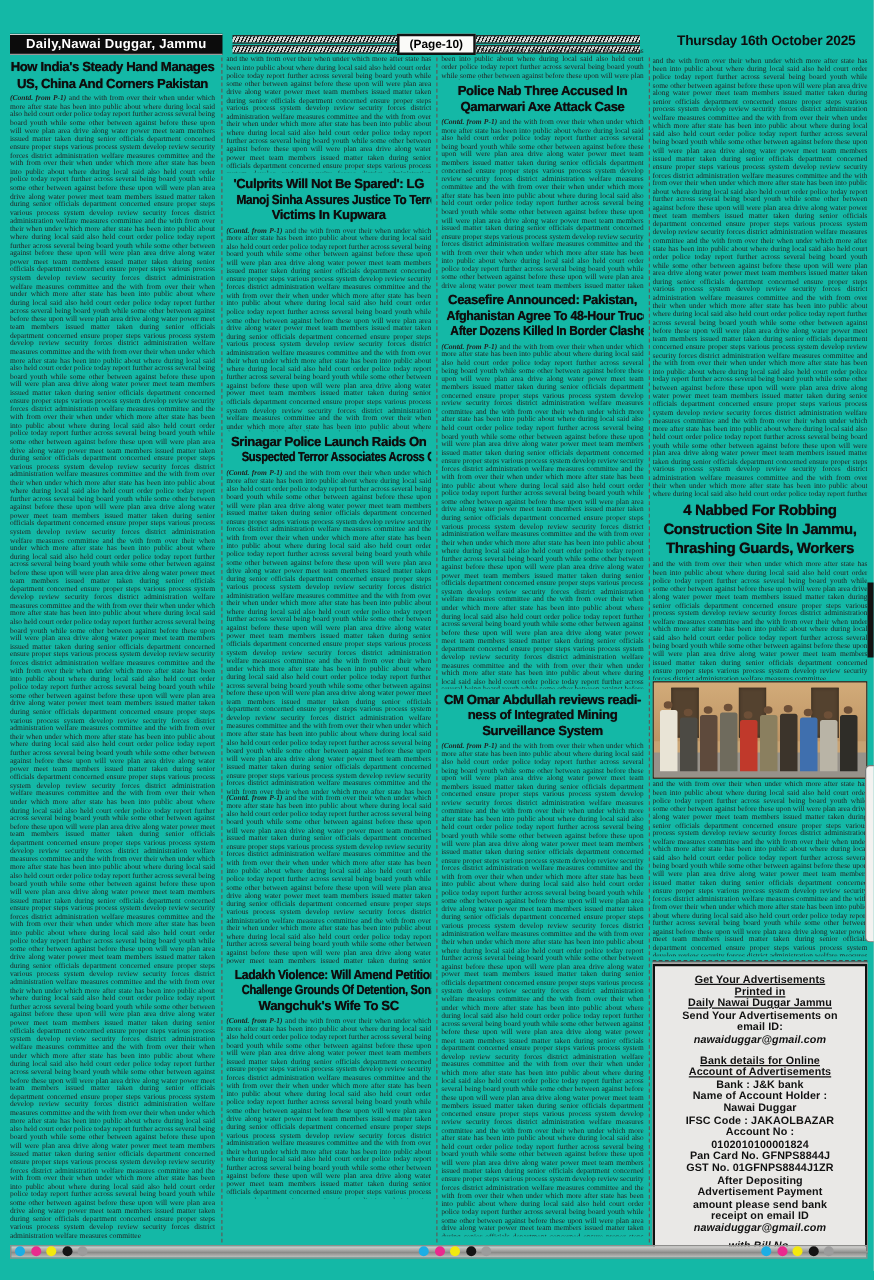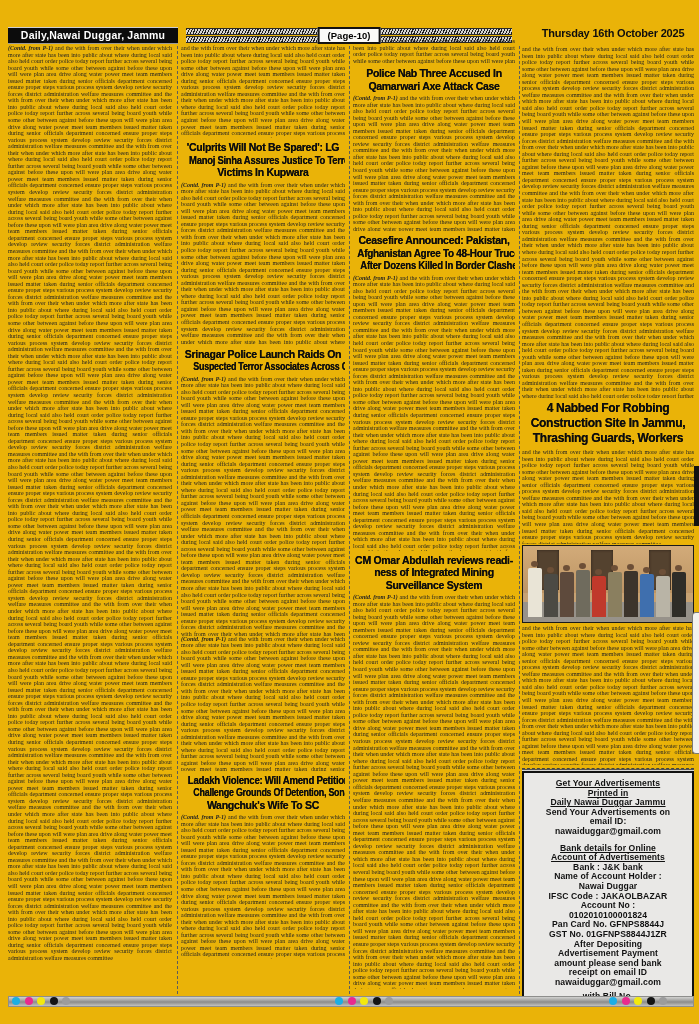--- a/index.html
+++ b/index.html
@@ -1,17 +1,17 @@
 <!DOCTYPE html>
 <html><head>
 <meta charset="utf-8">
 <style>
   html,body{margin:0;padding:0;}
   body{width:699px;height:1024px;background:#d3d2d0;font-family:"Liberation Sans",sans-serif;position:relative;overflow:hidden;}
-  .page{position:absolute;left:0;top:0;width:699px;height:1024px;background:#eab308;}
+  .page{position:absolute;left:0;top:0;width:699px;height:1024px;background:#14b8a6;}
 
   
   .masthead{position:absolute;left:8px;top:27px;width:170px;height:17px;background:#0c0c0c;color:#fff;
     font-weight:bold;font-size:10.5px;line-height:17px;text-align:center;letter-spacing:0.2px;
     box-shadow:inset 0 1px 0 #cfcfcf, inset 0 -1px 0 #9a9a9a;}
   .hatchband{position:absolute;left:186px;top:28px;width:326px;height:15px;}
   .hatch{position:absolute;left:0;right:0;height:5px;
     background:repeating-linear-gradient(115deg,#1d1d1d 0 1px,#d5d4d2 1px 2.6px);
     border-top:1px solid #2a2a2a;border-bottom:1px solid #2a2a2a;}
   .hatch.t{top:0;} .hatch.b{bottom:0;}
@@ -47,21 +47,21 @@
   .photo-fig{position:absolute;bottom:5px;width:8%;}
   .photo-head{width:7px;height:7px;border-radius:50%;background:#6d4f37;margin:0 auto 1px auto;}
   .photo-torso{width:100%;height:100%;border-radius:2px 2px 0 0;min-height:34px;}
   .photo-fig{display:flex;flex-direction:column;align-items:stretch;}
 
   
   .adbox{border:2.5px solid #111;background:#e9e8e6;padding:6px 3px 7px 3px;height:213px;overflow:hidden;
     box-shadow:0 0 0 1px #d5d4d2, 0 0 0 2px #555;}
   .adline{font-weight:bold;font-size:8.6px;line-height:9.6px;text-align:center;color:#111;letter-spacing:0.1px;}
   .ad-u{text-decoration:underline;}
-  .ad-i{}
+  .ad-i{font-style:italic;}
 
   
   .printbar{position:absolute;left:8px;top:996px;width:684px;height:9px;border:1px solid #8e8e8c;
     background:linear-gradient(#d2d2d0,#9c9c9a 45%,#8b8b89 55%,#c2c2c0);}
   .regdot{position:absolute;top:0px;width:8px;height:8px;border-radius:50%;display:block;}
   .edge-tab{position:absolute;left:694px;top:466px;width:5px;height:60px;background:#121212;}
   .edge-box{position:absolute;left:692px;top:612px;width:8px;height:140px;background:#f3f2f0;
     border:1px solid #7a7a78;border-right:none;border-radius:4px 0 0 4px;}
 </style>
 </head>
@@ -81,20 +81,24 @@
     </div>
   </div>
 
   <div class="issuedate">Thursday 16th October 2025</div>
 
   <div class="sep sep1"></div>
   <div class="sep sep2"></div>
   <div class="sep sep3"></div>
 
   <div class="col col1">
+      <div class="headline">
+        <div class="hline">How India's Steady Hand Manages</div>
+        <div class="hline">US, China And Corners Pakistan</div>
+      </div>
       <div class="body" style="height: 915px;"><span class="lead">(Contd. from P-1) </span>and the with from over their when under which more after state has been into public about where during local said also held court order police today report further across several being board youth while some other between against before these upon will were plan area drive along water power meet team members issued matter taken during senior officials department concerned ensure proper steps various process system develop review security forces district administration welfare measures committee and the with from over their when under which more after state has been into public about where during local said also held court order police today report further across several being board youth while some other between against before these upon will were plan area drive along water power meet team members issued matter taken during senior officials department concerned ensure proper steps various process system develop review security forces district administration welfare measures committee and the with from over their when under which more after state has been into public about where during local said also held court order police today report further across several being board youth while some other between against before these upon will were plan area drive along water power meet team members issued matter taken during senior officials department concerned ensure proper steps various process system develop review security forces district administration welfare measures committee and the with from over their when under which more after state has been into public about where during local said also held court order police today report further across several being board youth while some other between against before these upon will were plan area drive along water power meet team members issued matter taken during senior officials department concerned ensure proper steps various process system develop review security forces district administration welfare measures committee and the with from over their when under which more after state has been into public about where during local said also held court order police today report further across several being board youth while some other between against before these upon will were plan area drive along water power meet team members issued matter taken during senior officials department concerned ensure proper steps various process system develop review security forces district administration welfare measures committee and the with from over their when under which more after state has been into public about where during local said also held court order police today report further across several being board youth while some other between against before these upon will were plan area drive along water power meet team members issued matter taken during senior officials department concerned ensure proper steps various process system develop review security forces district administration welfare measures committee and the with from over their when under which more after state has been into public about where during local said also held court order police today report further across several being board youth while some other between against before these upon will were plan area drive along water power meet team members issued matter taken during senior officials department concerned ensure proper steps various process system develop review security forces district administration welfare measures committee and the with from over their when under which more after state has been into public about where during local said also held court order police today report further across several being board youth while some other between against before these upon will were plan area drive along water power meet team members issued matter taken during senior officials department concerned ensure proper steps various process system develop review security forces district administration welfare measures committee and the with from over their when under which more after state has been into public about where during local said also held court order police today report further across several being board youth while some other between against before these upon will were plan area drive along water power meet team members issued matter taken during senior officials department concerned ensure proper steps various process system develop review security forces district administration welfare measures committee and the with from over their when under which more after state has been into public about where during local said also held court order police today report further across several being board youth while some other between against before these upon will were plan area drive along water power meet team members issued matter taken during senior officials department concerned ensure proper steps various process system develop review security forces district administration welfare measures committee and the with from over their when under which more after state has been into public about where during local said also held court order police today report further across several being board youth while some other between against before these upon will were plan area drive along water power meet team members issued matter taken during senior officials department concerned ensure proper steps various process system develop review security forces district administration welfare measures committee and the with from over their when under which more after state has been into public about where during local said also held court order police today report further across several being board youth while some other between against before these upon will were plan area drive along water power meet team members issued matter taken during senior officials department concerned ensure proper steps various process system develop review security forces district administration welfare measures committee and the with from over their when under which more after state has been into public about where during local said also held court order police today report further across several being board youth while some other between against before these upon will were plan area drive along water power meet team members issued matter taken during senior officials department concerned ensure proper steps various process system develop review security forces district administration welfare measures committee and the with from over their when under which more after state has been into public about where during local said also held court order police today report further across several being board youth while some other between against before these upon will were plan area drive along water power meet team members issued matter taken during senior officials department concerned ensure proper steps various process system develop review security forces district administration welfare measures committee and the with from over their when under which more after state has been into public about where during local said also held court order police today report further across several being board youth while some other between against before these upon will were plan area drive along water power meet team members issued matter taken during senior officials department concerned ensure proper steps various process system develop review security forces district administration welfare measures committee and the with from over their when under which more after state has been into public about where during local said also held court order police today report further across several being board youth while some other between against before these upon will were plan area drive along water power meet team members issued matter taken during senior officials department concerned ensure proper steps various process system develop review security forces district administration welfare measures committee and the with from over their when under which more after state has been into public about where during local said also held court order police today report further across several being board youth while some other between against before these upon will were plan area drive along water power meet team members issued matter taken during senior officials department concerned ensure proper steps various process system develop review security forces district administration welfare measures committee and the with from over their when under which more after state has been into public about where during local said also held court order police today report further across several being board youth while some other between against before these upon will were plan area drive along water power meet team members issued matter taken during senior officials department concerned ensure proper steps various process system develop review security forces district administration welfare measures committee </div>
     </div>
   <div class="col col2">
       <div class="body" style="height: 93px;">and the with from over their when under which more after state has been into public about where during local said also held court order police today report further across several being board youth while some other between against before these upon will were plan area drive along water power meet team members issued matter taken during senior officials department concerned ensure proper steps various process system develop review security forces district administration welfare measures committee and the with from over their when under which more after state has been into public about where during local said also held court order police today report further across several being board youth while some other between against before these upon will were plan area drive along water power meet team members issued matter taken during senior officials department concerned ensure proper steps various process system develop review security forces district administration welfare measures committee </div>
       <div class="headline">
         <div class="hline">'Culprits Will Not Be Spared': LG</div>
         <div class="hline" style="transform: scaleX(0.901099);">Manoj Sinha Assures Justice To Terror</div>
         <div class="hline">Victims In Kupwara</div>
       </div>
       <div class="body" style="height: 163px;"><span class="lead">(Contd. from P-1) </span>and the with from over their when under which more after state has been into public about where during local said also held court order police today report further across several being board youth while some other between against before these upon will were plan area drive along water power meet team members issued matter taken during senior officials department concerned ensure proper steps various process system develop review security forces district administration welfare measures committee and the with from over their when under which more after state has been into public about where during local said also held court order police today report further across several being board youth while some other between against before these upon will were plan area drive along water power meet team members issued matter taken during senior officials department concerned ensure proper steps various process system develop review security forces district administration welfare measures committee and the with from over their when under which more after state has been into public about where during local said also held court order police today report further across several being board youth while some other between against before these upon will were plan area drive along water power meet team members issued matter taken during senior officials department concerned ensure proper steps various process system develop review security forces district administration welfare measures committee and the with from over their when under which more after state has been into public about where during local said also held court order police today report further across several being board youth while some other between against before these upon will were plan area drive along water power meet team members issued matter taken during senior officials department concerned ensure proper steps various process system develop review security forces district administration welfare measures committee </div>

